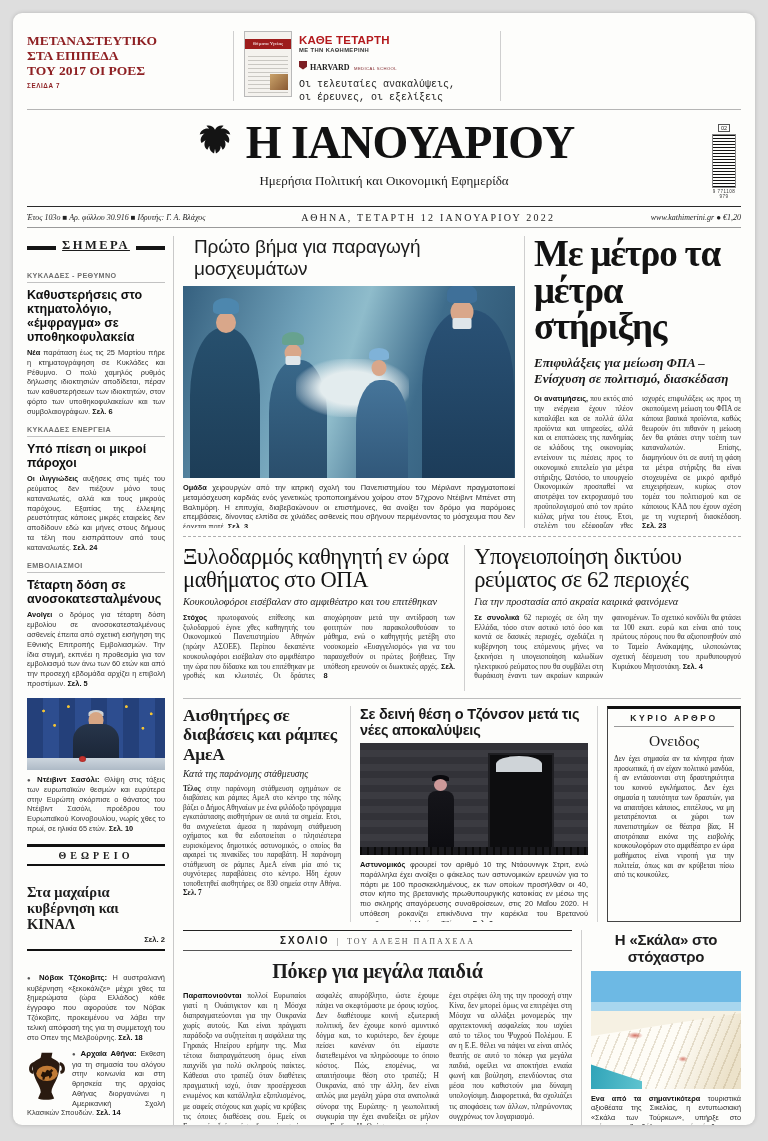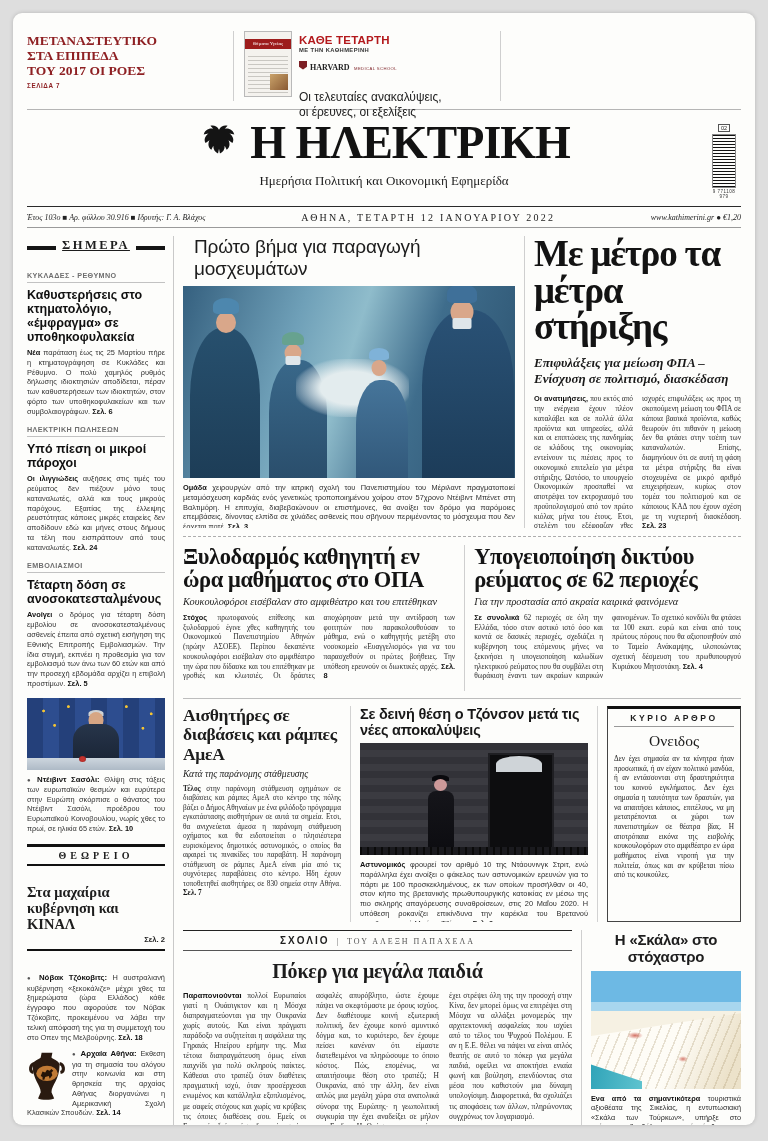--- a/index.html
+++ b/index.html
@@ -18,21 +18,21 @@
   .hthumb .hbar{position:absolute;left:0;right:0;top:7px;height:10px;background:#9d1c1c;color:#fff;font-size:5px;text-align:center;line-height:10px;font-family:"Liberation Serif",serif;}
   .hthumb .hlines{position:absolute;left:3px;right:3px;top:21px;bottom:3px;background:repeating-linear-gradient(0deg,#c9c7c2 0 1px,transparent 1px 4px);}
   .hthumb .hphoto{position:absolute;right:3px;bottom:6px;width:18px;height:16px;background:linear-gradient(135deg,#caa36b,#8a5a33);}
   .promo-health .txt{padding-top:3px;}
   .ph-kicker{color:#b3191c;font-weight:700;font-size:11.5px;letter-spacing:.2px;}
   .ph-sub{font-size:5.8px;font-weight:700;color:#333;letter-spacing:.4px;margin-top:1px;}
   .ph-brandrow{display:flex;align-items:center;gap:3px;margin-top:3px;}
   .ph-shield{width:8px;height:9px;background:#7c1f24;clip-path:polygon(0 0,100% 0,100% 70%,50% 100%,0 70%);}
   .ph-brand{font-family:"Liberation Serif",serif;font-weight:700;font-size:8px;color:#222;}
   .ph-brandsub{font-size:4.2px;color:#7c1f24;letter-spacing:.4px;}
-  .ph-tag{font-family:Liberation Sans, sans-serif;font-size:12px;color:#222;line-height:1.25;margin-top:16px;}
+  .ph-tag{font-family:Liberation Mono, monospace;font-size:10px;color:#222;line-height:1.25;margin-top:5px;}
   .promo-cars{display:flex;gap:8px;flex:1;padding-top:2px;}
   .cthumb{width:102px;height:60px;flex:none;position:relative;overflow:hidden;background:linear-gradient(#5e7b4f 0 45%,#a9b4a1 45% 70%,#8e9790 70% 100%);border-left:3px solid #c4bfae;}
   .car{position:absolute;background:#eef0ee;border-radius:4px 7px 2px 2px;box-shadow:inset 0 -2px 0 #b9bcb9;}
   .car .win{position:absolute;left:18%;top:2px;width:55%;height:5px;background:#45484a;border-radius:2px;}
   .promo-cars .txt{padding-top:4px;}
   .pc-title{color:#b3191c;font-weight:700;font-family:"Liberation Serif",serif;font-size:11.5px;}
   .pc-sub{font-family:"Liberation Serif",serif;font-weight:700;font-size:10.5px;line-height:1.15;color:#222;margin-top:2px;}
   .pc-pg{margin-top:3px;font-size:6.3px;font-weight:700;color:#8e2023;letter-spacing:.6px;}
 
   
@@ -107,21 +107,21 @@
   .cols2 b,.cols3 b{font-family:"Liberation Sans",sans-serif;color:#111;}
 
   .dashsep{border-top:1.6px dashed #adadad;margin:8px 0;}
   .solsep{border-top:1px solid #bdbdbd;margin:7px 0;}
 
   
   .row2{display:flex;height:146px;overflow:hidden;}
   .row2 .art{overflow:hidden;}
   .opa{flex:1.02;padding-right:9px;border-right:1px solid #cfcfcf;}
   .gridart{flex:1;padding-left:9px;}
-  .h2t{font-family:"Liberation Serif",serif;font-weight:700;font-size:22.5px;line-height:1.04;letter-spacing:-.4px;color:#141414;}
+  .h2t{font-family:"Liberation Serif",serif;font-weight:400;font-size:22.5px;line-height:1.04;letter-spacing:-.4px;color:#141414;}
   .h2s{font-family:"Liberation Serif",serif;font-style:italic;font-size:10.3px;margin:4px 0 6px;color:#222;}
 
   
   .row3{display:flex;height:216px;overflow:hidden;margin-top:2px;}
   .amea{width:158px;flex:none;}
   .h3t{font-family:"Liberation Serif",serif;font-weight:700;font-size:17.5px;line-height:1.1;letter-spacing:-.3px;}
   .h3s{font-family:"Liberation Serif",serif;font-style:italic;font-size:9.6px;margin:4px 0 5px;}
   .smallbody{font-family:"Liberation Serif",serif;font-size:7.3px;line-height:1.3;color:#2b2b2b;text-align:justify;}
   .johnson{flex:1;margin:0 9px;padding:0 9px;border-left:1px solid #d2d2d2;border-right:1px solid #d2d2d2;overflow:hidden;}
   .jo-title{font-weight:600;font-size:14.5px;letter-spacing:-.2px;margin-bottom:5px;color:#181818;}
@@ -188,21 +188,21 @@
         </div>
       </div>
       <div class="vdiv"></div>
     </div>
 
     <div class="masthead">
       <div class="mh-row">
         <svg width="42" height="40" viewBox="0 0 44 40">
           <path fill="#141414" d="M22 6 C20 2 16 1 13 2 l3 3 c-5 -1 -9 2 -10 6 l5 -1 c-4 3 -5 7 -3 10 l4 -3 c-2 4 -1 8 2 10 l2 -4 c0 4 2 7 5 8 l1 -5 1 5 c3 -1 5 -4 5 -8 l2 4 c3 -2 4 -6 2 -10 l4 3 c2 -3 1 -7 -3 -10 l5 1 c-1 -4 -5 -7 -10 -6 l3 -3 c-3 -1 -7 0 -9 4 z"></path>
         </svg>
-        <div class="mh-title">Η ΗΛΕΚΤΡΙΚΗ</div>
+        <div class="mh-title">Η ΙΑΝΟΥΑΡΙΟΥ</div>
       </div>
       <div class="mh-sub">Ημερήσια Πολιτική και Οικονομική Εφημερίδα</div>
       <div class="barcode-wrap">
         <span class="issue-box">02</span>
         <div class="barcode"></div>
         <div class="bdigits">9 771108 979</div>
       </div>
     </div>
 
     <div class="dateline">
@@ -220,21 +220,21 @@
             <span class="bar"></span>
         </div>
 
         <div>
           <div class="kicker">ΚΥΚΛΑΔΕΣ - ΡΕΘΥΜΝΟ</div>
           <div class="sid-title">Καθυστερήσεις στο κτηματολόγιο, «έμφραγμα» σε υποθηκοφυλακεία</div>
           <div class="sid-body"><b>Νέα</b> <span>παράταση έως τις 25 Μαρτίου πήρε η κτηματογράφηση σε Κυκλάδες και Ρέθυμνο. Ο πολύ χαμηλός ρυθμός δήλωσης ιδιοκτησιών αποδίδεται, πέραν των καθυστερήσεων των ιδιοκτητών, στον φόρτο των υποθηκοφυλακείων και των συμβολαιογράφων.</span> <span class="pg-ref">Σελ. 6</span></div>
         </div>
 
         <div>
-          <div class="kicker">ΗΛΕΚΤΡΙΚΗ ΠΩΛΗΣΕΩΝ</div>
+          <div class="kicker">ΚΥΚΛΑΔΕΣ ΕΝΕΡΓΕΙΑ</div>
           <div class="sid-title">Υπό πίεση οι μικροί πάροχοι</div>
           <div class="sid-body"><b>Οι ιλιγγιώδεις</b> <span>αυξήσεις στις τιμές του ρεύματος δεν πιέζουν μόνο τους καταναλωτές, αλλά και τους μικρούς παρόχους. Εξαιτίας της έλλειψης ρευστότητας κάποιες μικρές εταιρείες δεν αποδίδουν εδώ και μήνες στους δήμους τα τέλη που εισπράττουν από τους καταναλωτές.</span> <span class="pg-ref">Σελ. 24</span></div>
         </div>
 
         <div>
           <div class="kicker">ΕΜΒΟΛΙΑΣΜΟΙ</div>
           <div class="sid-title">Τέταρτη δόση σε ανοσοκατεσταλμένους</div>
           <div class="sid-body"><b>Ανοίγει</b> <span>ο δρόμος για τέταρτη δόση εμβολίου σε ανοσοκατεσταλμένους ασθενείς έπειτα από σχετική εισήγηση της Εθνικής Επιτροπής Εμβολιασμών. Την ίδια στιγμή, εκπνέει η προθεσμία για τον εμβολιασμό των άνω των 60 ετών και από την προσεχή εβδομάδα αρχίζει η επιβολή προστίμων.</span> <span class="pg-ref">Σελ. 5</span></div>
         </div>
 

